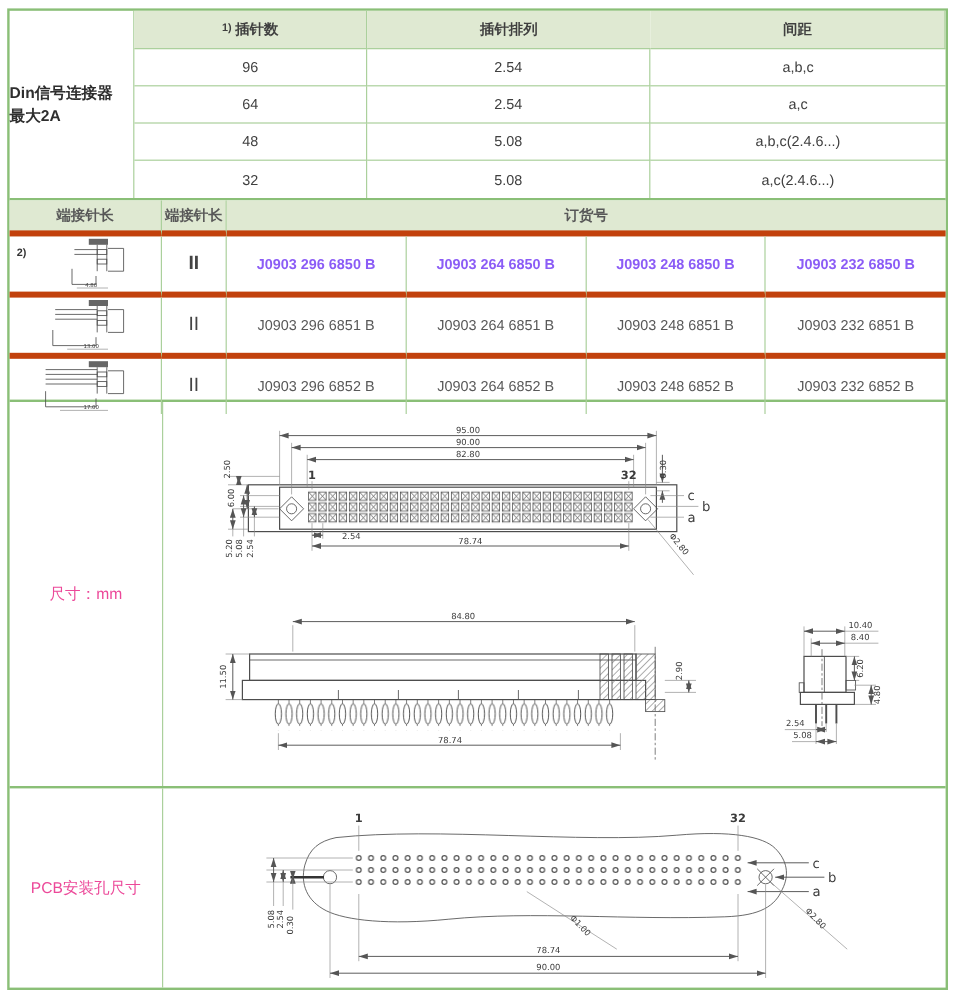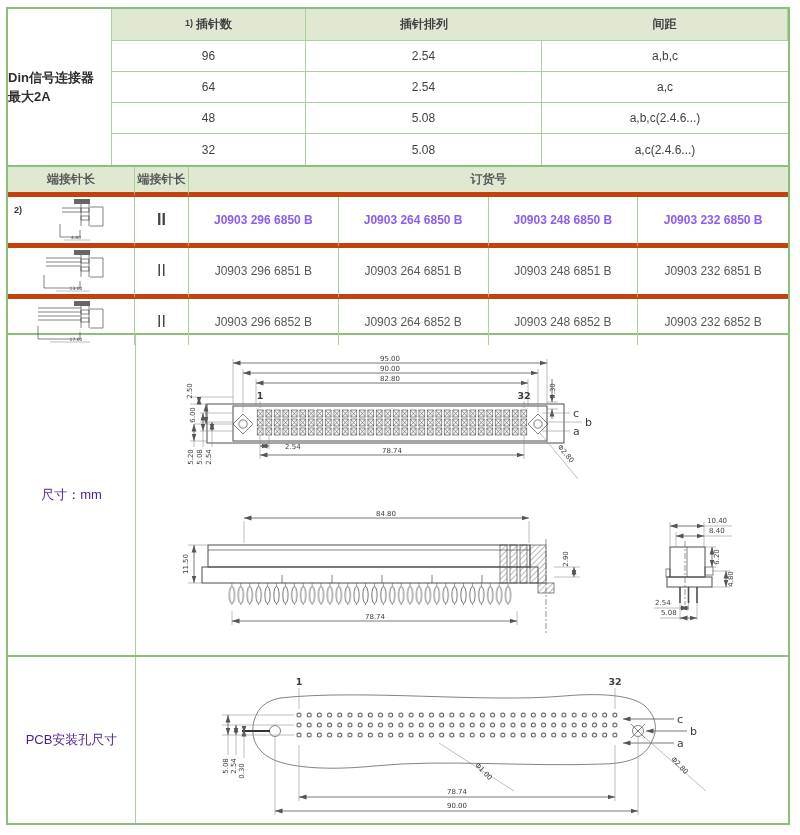--- a/index.html
+++ b/index.html
@@ -23,21 +23,21 @@
   .t2 .nor{border-right:none;}
   .t2 .nob{border-bottom:none;}
   .t2 .boldrow{font-weight:bold;color:#8b5cf6;}
   .t2 .grade{font-size:16px;color:#444;}
   .t2 .note2{position:absolute;left:6px;top:8px;font-size:9px;font-weight:bold;color:#333;}
 
   
   .sec{border-top:2px solid #8abf77;display:grid;grid-template-columns:128px 1fr;}
   .sec.dims{height:320px;}
   .sec.pcb{flex:1;}
-  .sec-label{border-right:1px solid #abd09c;display:flex;align-items:center;justify-content:center;font-size:13px;color:#4c1d95;}
+  .sec-label{border-right:1px solid #abd09c;display:flex;align-items:center;justify-content:center;font-size:13px;color:#ec4899;}
   .sec-content{position:relative;overflow:hidden;text-align:right;}
   .dwg{position:absolute;}
   svg text{font-family:"DejaVu Sans",sans-serif;font-size:7px;fill:#3c3c3c;}
   svg text.big{font-size:11px;}
   svg text.pn{font-size:9.5px;font-weight:bold;}
   .dl{stroke:#555;stroke-width:.8;fill:none;}
   .ext{stroke:#8a8a8a;stroke-width:.55;fill:none;}
   .ol{stroke:#4d4d4d;stroke-width:1;fill:none;}
   .ol2{stroke:#4d4d4d;stroke-width:.7;fill:none;}
   .cl{stroke:#666;stroke-width:.7;stroke-dasharray:6 2 2 2;fill:none;}

